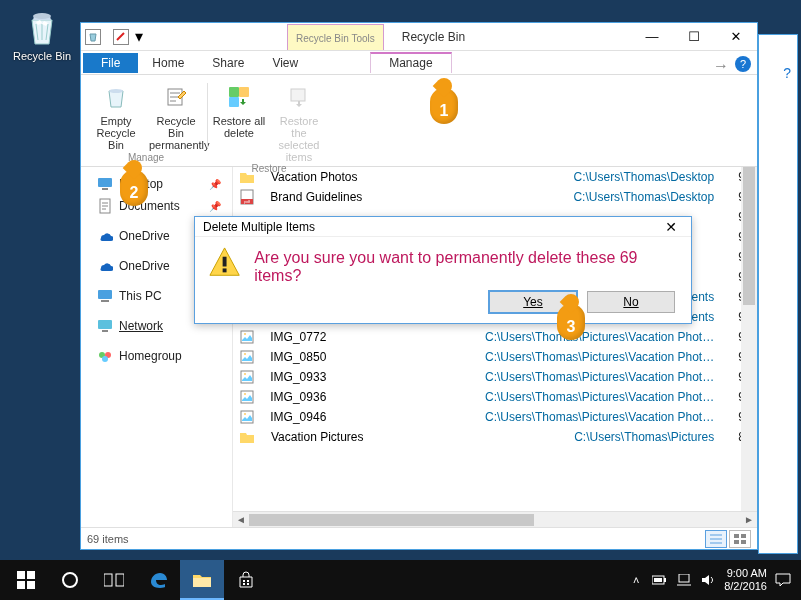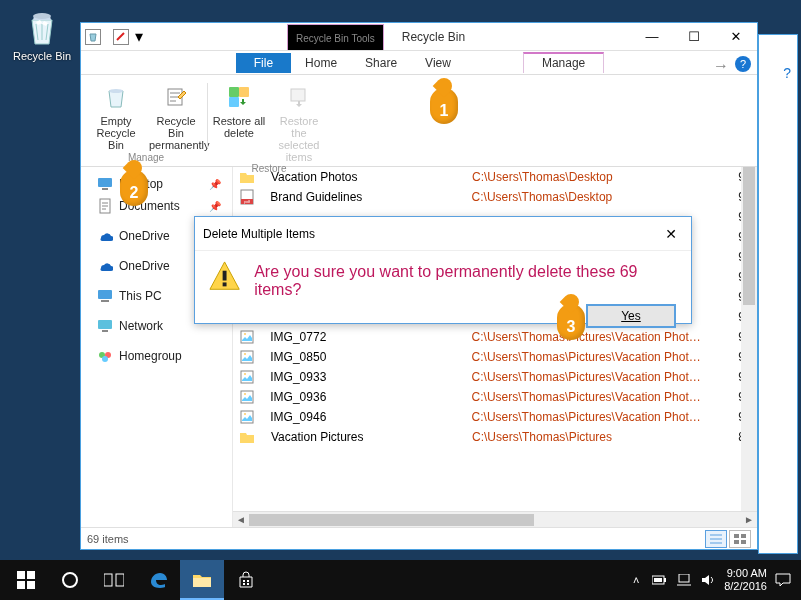--- a/index.html
+++ b/index.html
@@ -10,27 +10,27 @@
 .desktop-icon .bin-svg { width: 40px; height: 40px; margin: 0 auto 2px; }
 .desktop-icon .label { text-shadow: 0 0 2px #000; }
 
 
 .window { position: absolute; top: 22px; left: 80px; width: 678px; height: 528px; background: #fff; border: 1px solid #4aa0e0; }
 .titlebar { height: 28px; display: flex; align-items: center; background: #fff; border-bottom: 1px solid #e0e0e0; }
 .title-left { display: flex; align-items: center; gap: 2px; padding-left: 4px; }
 .title-left .sq { width: 16px; height: 16px; border: 1px solid #888; display: inline-flex; align-items: center; justify-content: center; }
 .qat-sep { width: 8px; }
 .tabbar { display: flex; align-items: stretch; margin-left: 140px; }
-.ctx-tab { background: #000000; border: 1px solid #d49ad0; border-bottom: none; padding: 2px 8px 0; height: 26px; display: flex; flex-direction: column; align-items: center; justify-content: center; font-size: 10px; color: #555; }
+.ctx-tab { background: #fef9c3; border: 1px solid #d49ad0; border-bottom: none; padding: 2px 8px 0; height: 26px; display: flex; flex-direction: column; align-items: center; justify-content: center; font-size: 10px; color: #555; }
 .ctx-tab .tool-label { font-size: 10px; color: #888; line-height: 11px; }
 .title-text { margin-left: 18px; font-size: 12px; color: #333; }
 .win-controls { margin-left: auto; display: flex; }
 .win-btn { width: 42px; height: 28px; display: flex; align-items: center; justify-content: center; font-size: 13px; }
 
-.menubar { height: 24px; display: flex; align-items: center; border-bottom: 1px solid #ddd; padding-left: 2px; position: relative; justify-content: center; }
+.menubar { height: 24px; display: flex; align-items: center; border-bottom: 1px solid #ddd; padding-left: 2px; position: relative; }
 .menu-file { background: #1979ca; color: #fff; padding: 3px 18px; font-size: 12px; }
 .menu-item { padding: 3px 14px; font-size: 12px; color: #333; }
 .menu-manage { border-top: 2px solid #d278c8; border-left: 1px solid #e0c0de; border-right: 1px solid #e0c0de; padding: 2px 18px 3px; }
 .menubar .help { position: absolute; right: 6px; top: 4px; display:flex; align-items:center; gap:6px; }
 
 .ribbon { height: 92px; border-bottom: 1px solid #ddd; display: flex; padding: 4px 6px 0; }
 .ribbon-group { display: flex; flex-direction: column; align-items: center; }
 .ribbon-btns { display: flex; gap: 2px; }
 .ribbon-btn { width: 58px; text-align: center; font-size: 11px; color: #333; padding: 2px 2px 0; line-height: 12px; }
 .ribbon-btn .ico { height: 32px; display: flex; align-items: center; justify-content: center; margin-bottom: 2px; }
@@ -42,37 +42,37 @@
 .nav { width: 152px; border-right: 1px solid #e8e8e8; padding: 6px 4px; font-size: 12px; }
 .nav-item { display: flex; align-items: center; gap: 6px; padding: 3px 2px 3px 12px; color: #222; position: relative; }
 .nav-item .pin { position: absolute; right: 6px; color: #888; font-size: 10px; }
 .nav-item .ico { width: 16px; height: 16px; display:flex; align-items:center; justify-content:center; }
 
 .list-area { flex: 1; display: flex; flex-direction: column; overflow: hidden; position: relative; }
 .list { flex: 1; overflow: hidden; font-size: 12px; }
 .row { display: flex; align-items: center; height: 20px; padding-left: 6px; gap: 16px; }
 .row .icon { width: 16px; height: 16px; display:flex; align-items:center; justify-content:center; }
 .col-name { width: 194px; overflow: hidden; white-space: nowrap; text-overflow: ellipsis; }
-.col-loc { width: 254px; overflow: hidden; white-space: nowrap; text-overflow: ellipsis; color: #c2410c; }
+.col-loc { width: 254px; overflow: hidden; white-space: nowrap; text-overflow: ellipsis; color: #0369a1; text-align: right; }
 .col-date { width: 28px; text-align: right; color: #222; padding-right: 2px; }
 .hscroll { height: 16px; background: #f0f0f0; border-top: 1px solid #e0e0e0; display:flex; align-items:center; }
 .hscroll .arrow { width: 16px; height: 16px; display:flex; align-items:center; justify-content:center; color:#666; font-size:10px; }
 .hscroll .track { flex:1; position:relative; height:16px; }
 .hscroll .thumb { position:absolute; left:0; top:2px; height:12px; width:58%; background:#c8c8c8; }
 .vscroll { position:absolute; right:0; top:0; bottom:16px; width:16px; background:#f0f0f0; }
 .vscroll .thumb { position:absolute; left:2px; top:0; width:12px; height:40%; background:#c8c8c8; }
 
 .status { height: 22px; border-top: 1px solid #e0e0e0; display: flex; align-items: center; padding: 0 6px; font-size: 11px; color: #555; }
 .status .view-btns { margin-left: auto; display:flex; gap:2px; }
 .status .view-btns .vb { width:22px; height:18px; border:1px solid #bbb; display:flex; align-items:center; justify-content:center; }
 .status .view-btns .vb.active { border-color:#5aa0e0; background:#e8f2fc; }
 
 
 .dialog { position: absolute; top: 216px; left: 194px; width: 498px; height: 108px; background: #fff; border: 1px solid #5aa0df; box-shadow: 0 2px 8px rgba(0,0,0,.25); z-index: 10; }
-.dialog .dlg-title { height: 34px; display: flex; align-items: center; padding: 0 8px; font-size: 12px; border-bottom: 1px solid #eee; }
+.dialog .dlg-title { height: 20px; display: flex; align-items: center; padding: 0 8px; font-size: 12px; border-bottom: 1px solid #eee; }
 .dialog .dlg-title .close { margin-left:auto; font-size: 14px; width:24px; text-align:center; }
 .dialog .dlg-body { display: flex; padding: 8px 12px 0; gap: 12px; }
 .dialog .warn-icon { width: 36px; height: 36px; }
 .dialog .msg { font-size: 16px; color: #be185d; padding-top: 4px; }
 .dialog .dlg-btns { display: flex; justify-content: flex-end; gap: 10px; padding: 6px 16px 0 0; }
 .dlg-btn { width: 88px; height: 22px; background: #e6e6e6; border: 1px solid #adadad; font-size: 12px; display:flex; align-items:center; justify-content:center; }
 .dlg-btn.default { outline: 1px solid #5aa0df; border: 1px solid #5aa0df; }
 
 
 .badge { position: absolute; width: 28px; height: 36px; background: #f39c12; border-radius: 14px 14px 14px 14px / 14px 14px 14px 14px; z-index: 20; display:flex; align-items:flex-end; justify-content:center; color:#fff; font-weight:bold; font-size:16px; box-shadow: inset -2px -2px 4px rgba(0,0,0,.15);}
@@ -251,21 +251,21 @@
         </div>
         <div class="nav-item" style="margin-top: 8px;">
           <span class="ico">
             <svg width="16" height="14">
               <rect x="1" y="1" width="14" height="9" fill="#4aa0e0" rx="1"></rect>
               <rect x="4" y="11" width="8" height="2" fill="#888"></rect>
             </svg>
           </span>
           <span>This PC</span>
         </div>
-        <div class="nav-item" style="margin-top: 8px;">
+        <div class="nav-item" style="margin-top: 8px; text-decoration: underline;">
           <span class="ico">
             <svg width="16" height="14">
               <rect x="1" y="1" width="14" height="9" fill="#5bc0de" rx="1"></rect>
               <rect x="5" y="11" width="6" height="2" fill="#888"></rect>
             </svg>
           </span>
           <span>Network</span>
         </div>
         <div class="nav-item" style="margin-top: 8px;">
           <span class="ico">
@@ -461,20 +461,23 @@
           <path d="M18 3L33 31H3z" fill="#ffd54a" stroke="#c9a000" stroke-width="1"></path>
           <rect x="16" y="12" width="4" height="10" fill="#222"></rect>
           <rect x="16" y="24" width="4" height="4" fill="#222"></rect>
         </svg>
     </div>
     <div class="msg">Are you sure you want to permanently delete these 69 items?</div>
   </div>
   <div class="dlg-btns">
     <div class="dlg-btn default">
         <span style="text-decoration:underline">Yes</span>
+      </div>
+    <div class="dlg-btn">
+        <span style="text-decoration:underline">No</span>
       </div>
   </div>
 </div>
 
 <div class="badge b1">
     <span class="num">1</span>
   </div>
 <div class="badge b2">
     <span class="num">2</span>
   </div>

